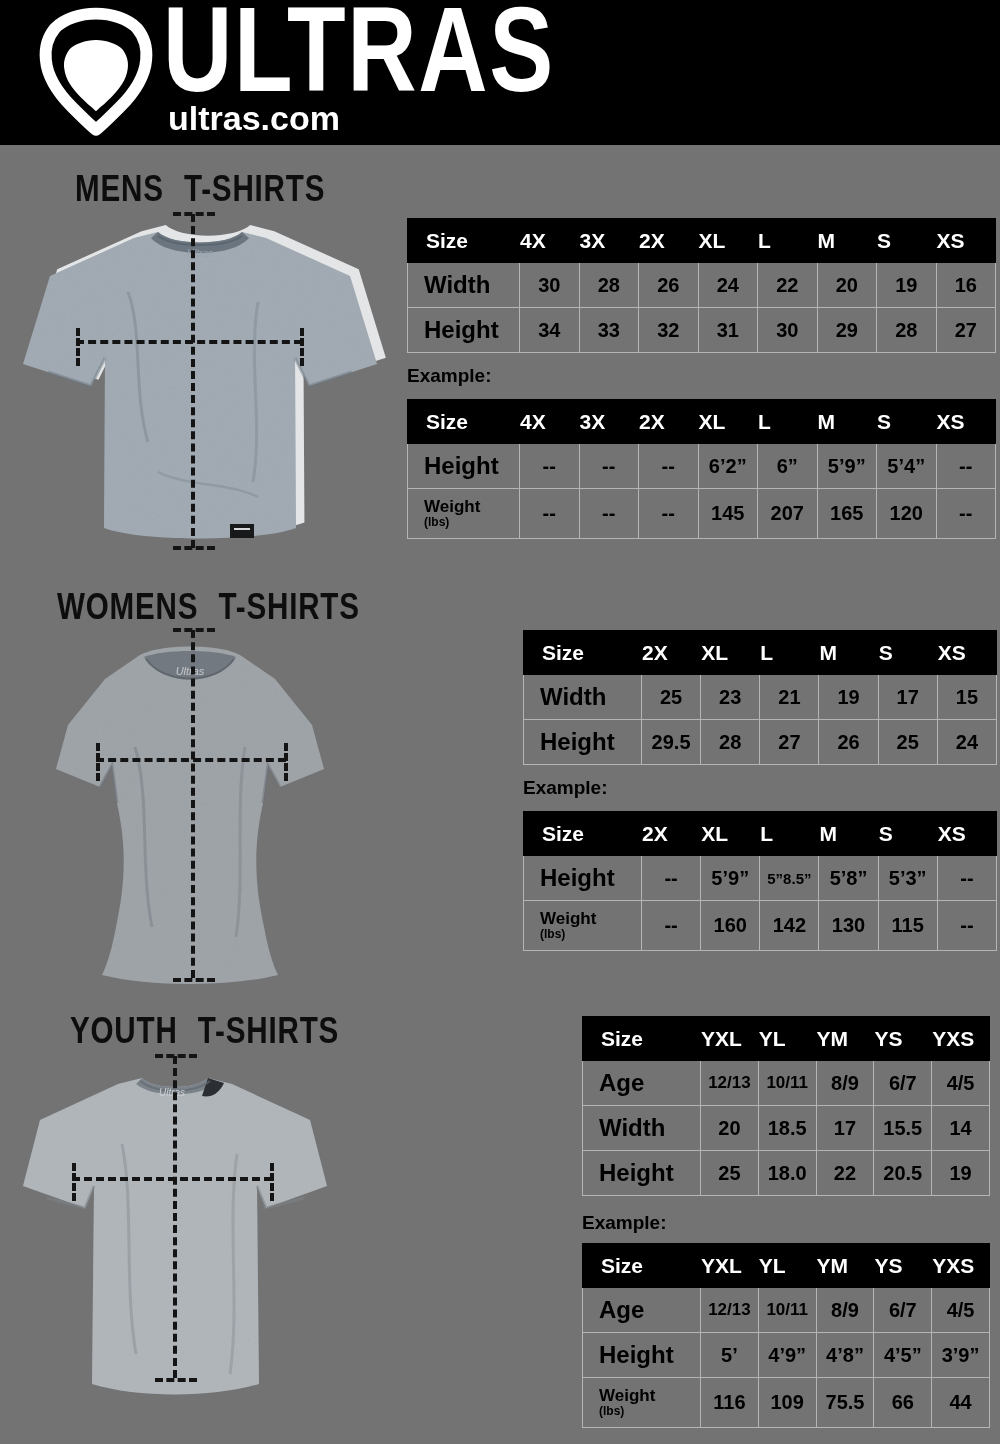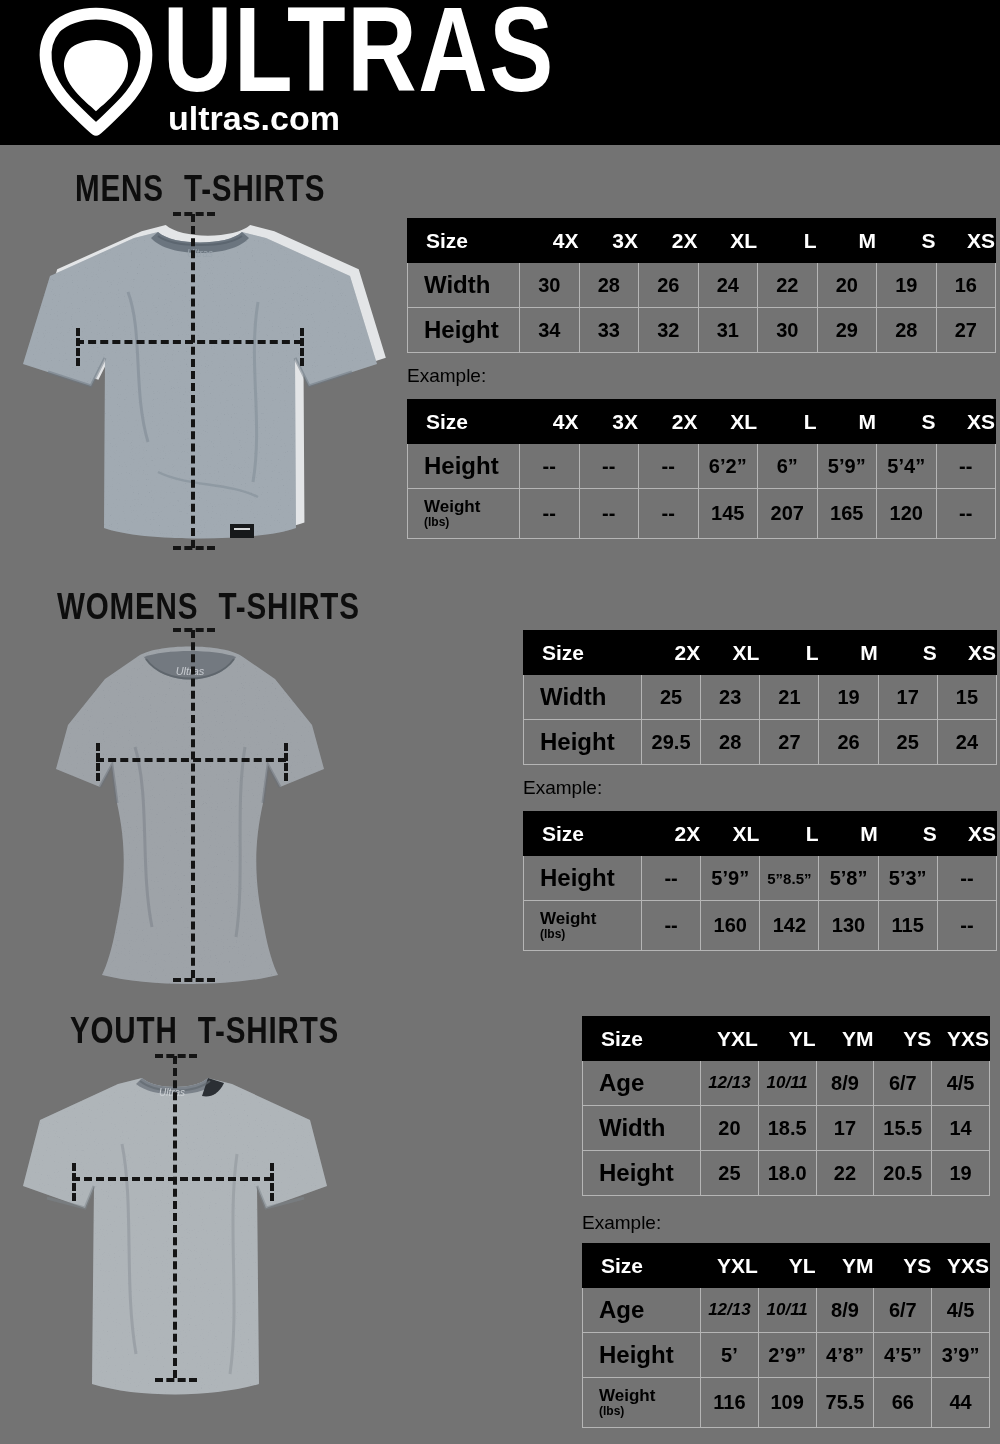--- a/index.html
+++ b/index.html
@@ -33,32 +33,32 @@
   
   .tables-block{position:absolute;}
   .tb-mens{left:407px;top:218px;width:589px;}
   .tb-womens{left:523px;top:630px;width:474px;}
   .tb-youth{left:582px;top:1016px;width:408px;}
   table.sizes{border-collapse:collapse;width:100%;table-layout:fixed;padding-left:16px;}
   table.sizes th,table.sizes td{border:1px solid #b5b5b5;font-weight:bold;padding:0;}
   table.sizes thead tr{height:44px;}
   table.sizes tbody tr{height:45px;}
   table.sizes tbody tr.tall{height:50px;}
-  table.sizes thead th{background:#000;color:#fff;border-color:#000;font-size:21px;text-align:right;}
+  table.sizes thead th{background:#000;color:#fff;border-color:#000;font-size:21px;text-align:left;}
   table.sizes thead th.lbl{text-align:left;padding-left:18px;}
   table.sizes td{font-size:20px;text-align:center;}
   table.sizes td.lbl{text-align:left;padding-left:16px;font-size:24px;}
   table.sizes td.lbl .l2{display:block;font-size:12px;line-height:15px;}
   table.sizes td.lbl.two{font-size:17px;line-height:17px;}
-  table.sizes td.mid{font-size:17px;font-style:italic;}
+  table.sizes td.mid{font-size:17px;}
   table.sizes td.sm{font-size:15px;}
   .tb-mens col.lblcol{width:112px;}
   .tb-womens col.lblcol{width:118px;}
   .tb-youth col.lblcol{width:118px;}
-  .example{font-size:19px;font-weight:normal;margin:11px 0 12px 0;line-height:23px;}
+  .example{font-size:19px;font-weight:bold;margin:11px 0 12px 0;line-height:23px;}
   .tb-youth .example{margin-top:15px;margin-bottom:9px;}
 </style>
 </head>
 <body>
 
 <div class="page">
 
   <div class="site-header">
     <svg class="crest" viewBox="0 0 100 100">
       <path d="M50,5 C62,5 74,9 81,16 C86,22 89,30 88,40 C87,52 80,64 68,76 C60,84 54,90 50,93
@@ -430,21 +430,21 @@
             <td class="lbl">Age</td>
             <td class="mid">12/13</td>
             <td class="mid">10/11</td>
             <td>8/9</td>
             <td>6/7</td>
             <td>4/5</td>
           </tr>
           <tr>
             <td class="lbl">Height</td>
             <td>5’</td>
-            <td>2’9”</td>
+            <td>4’9”</td>
             <td>4’8”</td>
             <td>4’5”</td>
             <td>3’9”</td>
           </tr>
           <tr class="tall">
             <td class="lbl two">Weight<span class="l2">(lbs)</span></td>
             <td>116</td>
             <td>109</td>
             <td>75.5</td>
             <td>66</td>

